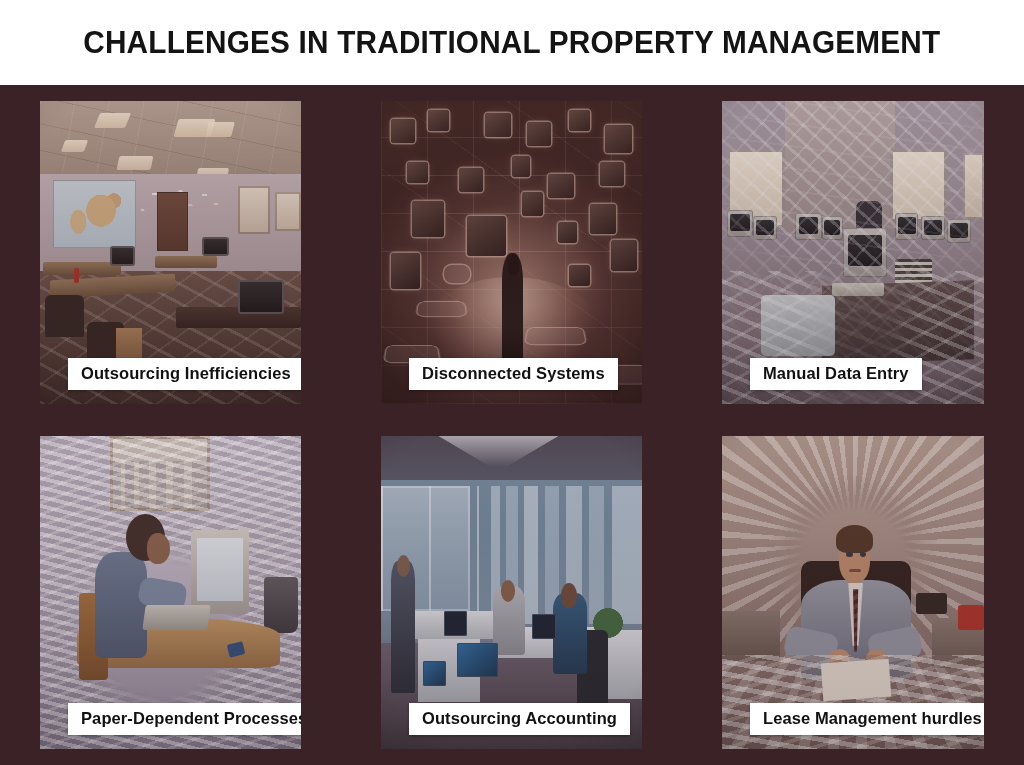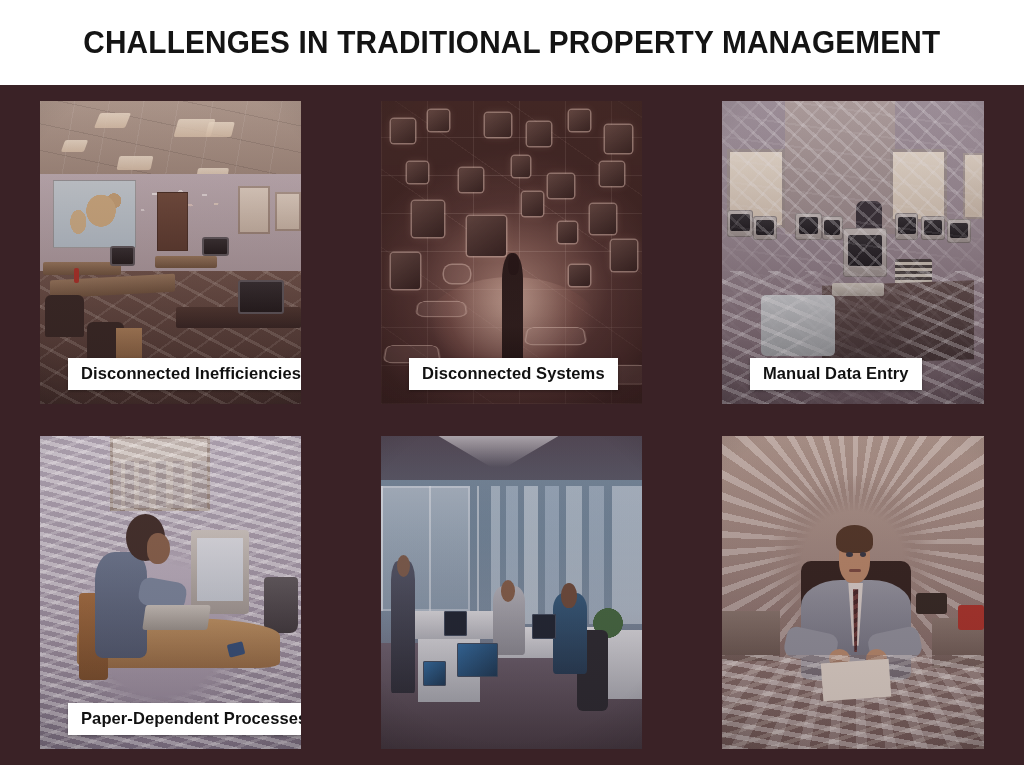--- a/index.html
+++ b/index.html
@@ -364,21 +364,21 @@
           <div class="mon m3"></div>
         <div class="desk d3"></div>
           <div class="mon m1"></div>
         <div class="chair c1"></div>
           <div class="chair c2"></div>
         <div class="box"></div>
           <div class="ext"></div>
         <div class="grade warm"></div>
           <div class="vig"></div>
       </div>
-      <figcaption class="caption">Disconnected Inefficiencies</figcaption>
+      <figcaption class="caption">Outsourcing Inefficiencies</figcaption>
     </figure>
 
     <figure class="tile row1">
       <div class="scene t3">
         <div class="netlines"></div>
           <div class="globe"></div>
         <div class="scr s1"></div>
           <div class="scr s2"></div>
           <div class="scr s3"></div>
         <div class="scr s4"></div>
@@ -496,20 +496,21 @@
           <div class="manCh"></div>
         <div class="womR"></div>
           <div class="womRh"></div>
         <div class="scr5 v1"></div>
           <div class="scr5 v2"></div>
         <div class="scr5 v3"></div>
           <div class="scr5 v4"></div>
         <div class="grade cool"></div>
           <div class="vig"></div>
       </div>
+      <figcaption class="caption">Outsourcing Accounting</figcaption>
     </figure>
 
     <figure class="tile row2">
       <div class="scene t6">
         <div class="vortex"></div>
         <div class="cabL"></div>
           <div class="cab"></div>
         <div class="redbin"></div>
           <div class="phone6"></div>
         <div class="chair6"></div>
@@ -523,16 +524,17 @@
           <div class="mouth"></div>
         <div class="armL"></div>
           <div class="armR"></div>
         <div class="handL"></div>
           <div class="handR"></div>
         <div class="deskmess"></div>
           <div class="sheet"></div>
         <div class="grade warm"></div>
           <div class="vig"></div>
       </div>
+      <figcaption class="caption">Lease Management hurdles</figcaption>
     </figure>
 
   </div>
 </div>
 
 </body></html>

